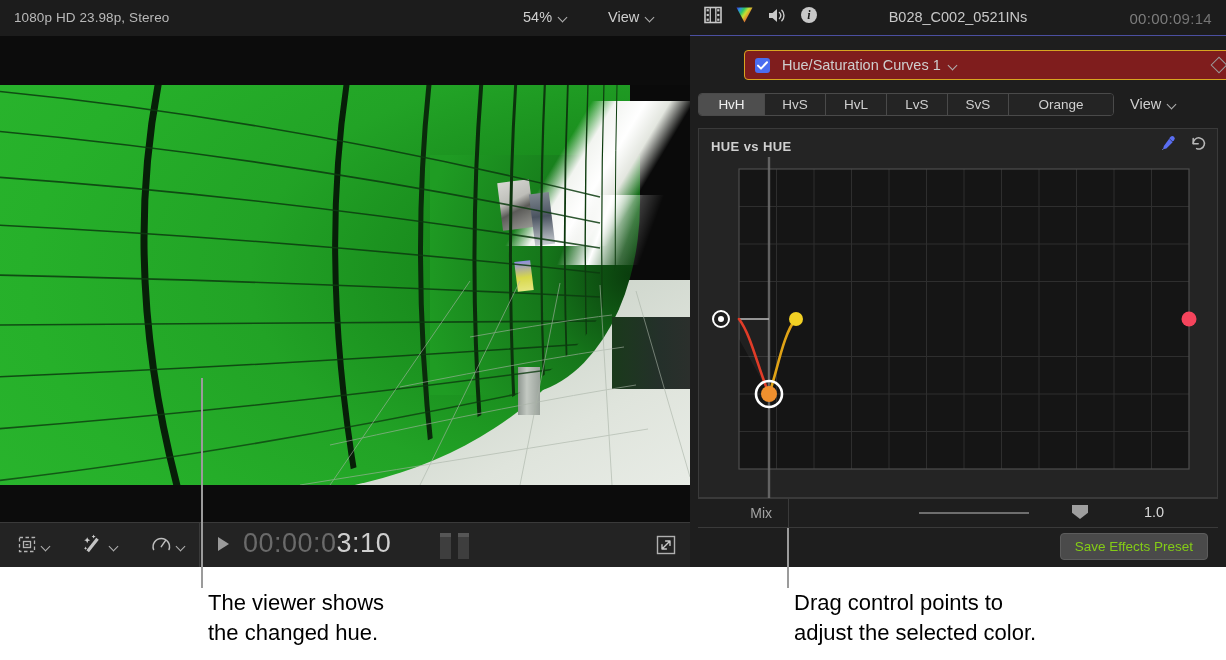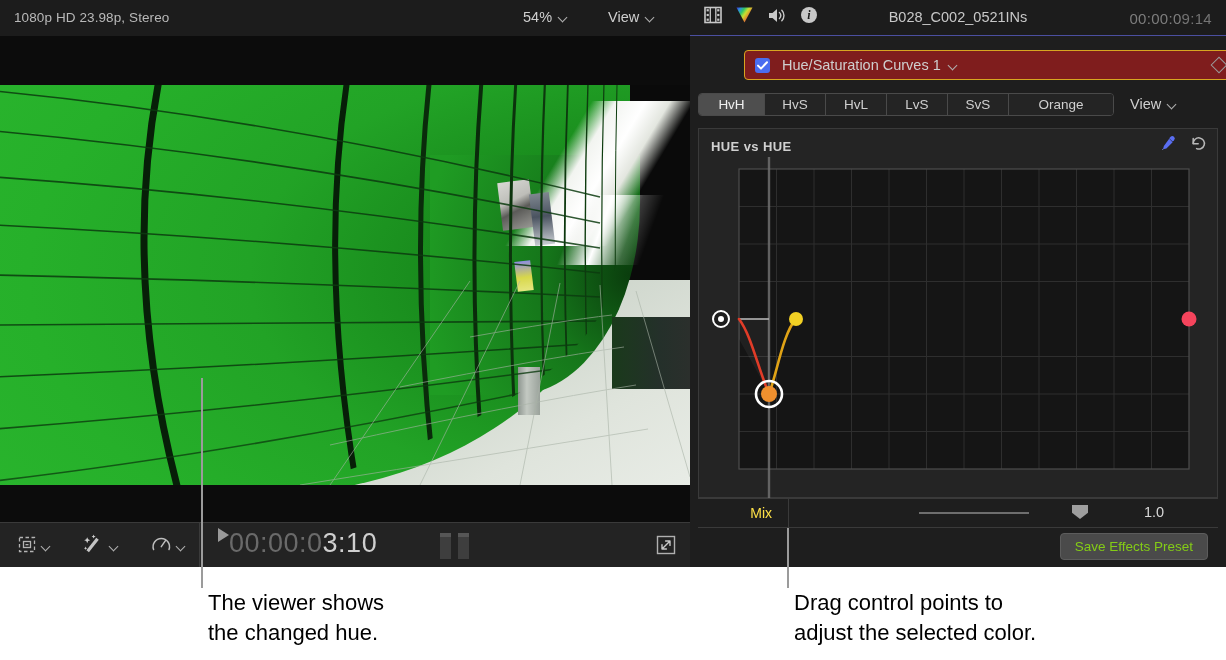--- a/index.html
+++ b/index.html
@@ -111,21 +111,21 @@
   .tunnel svg.rings { position:absolute; inset:0; }
 
   
   .transport {
     position: absolute; left: 0; top: 522px; width: 690px; height: 45px;
     background: #232323; border-top: 1px solid #3a3a3a;
   }
   .tp-left { position:absolute; left:14px; top:8px; display:flex; align-items:center; gap:4px; }
   .tp-btn { display:flex; align-items:center; gap:5px; padding:3px 3px; cursor:pointer; }
   .tp-div { position:absolute; left:199px; top:0; width:1px; height:45px; background:#3a3a3a; }
-  .tp-center { position:absolute; left:218px; top:5px; display:flex; align-items:flex-start; gap:0; }
+  .tp-center { position:absolute; left:218px; top:5px; display:flex; align-items:center; gap:14px; }
   .play-tri {
     width:0;height:0;border-left:11px solid #9a9a9a;
     border-top:7.5px solid transparent;border-bottom:7.5px solid transparent;
   }
   .tc { font-size: 27px; color:#8f8f8f; letter-spacing:.5px; font-family:"Liberation Sans", sans-serif; }
   .tc .lead { color:#6a6a6a; }
   .tc .live { color:#cfcfcf; }
   .meters { position:absolute; left:440px; top:10px; display:flex; gap:7px; }
   .meter { width:11px; height:26px; background:#3e3e3e; }
   .meter i { display:block; width:11px; height:4px; background:#565656; }
@@ -183,21 +183,21 @@
   .cp-title { position:absolute; left:12px; top:10px; font-size:13px; font-weight:bold; color:#d0d0d0; letter-spacing:.4px; }
   .cp-tools { position:absolute; right:10px; top:6px; display:flex; align-items:center; gap:12px; }
   .graph-wrap { position:absolute; left:0; top:28px; width:520px; height:342px; }
   .graph-wrap svg { display:block; }
 
   .mix-row {
     position:absolute; left:8px; top:498px; width:520px; height:30px;
     border-top:1px solid #3a3a3a; border-bottom:1px solid #3a3a3a;
     display:flex; align-items:center;
   }
-  .mix-label { width:90px; text-align:right; padding-right:16px; font-size:14px; color:#fde047; }
+  .mix-label { width:90px; text-align:right; padding-right:16px; font-size:14px; color:#a3a3a3; }
   .mix-sep { width:1px; height:30px; background:#3a3a3a; }
   .mix-track-wrap { position:relative; flex:1; height:30px; }
   .mix-track { position:absolute; left:130px; top:14px; width:110px; height:2px; background:#6e6e6e; }
   .mix-knob {
     position:absolute; left:283px; top:7px; width:16px; height:14px;
     background:#9e9e9e; clip-path: polygon(0 0, 100% 0, 100% 55%, 50% 100%, 0 55%);
     cursor:pointer;
   }
   .mix-value { position:absolute; left:355px; top:6px; font-size:14.5px; color:#d8d8d8; }
 

